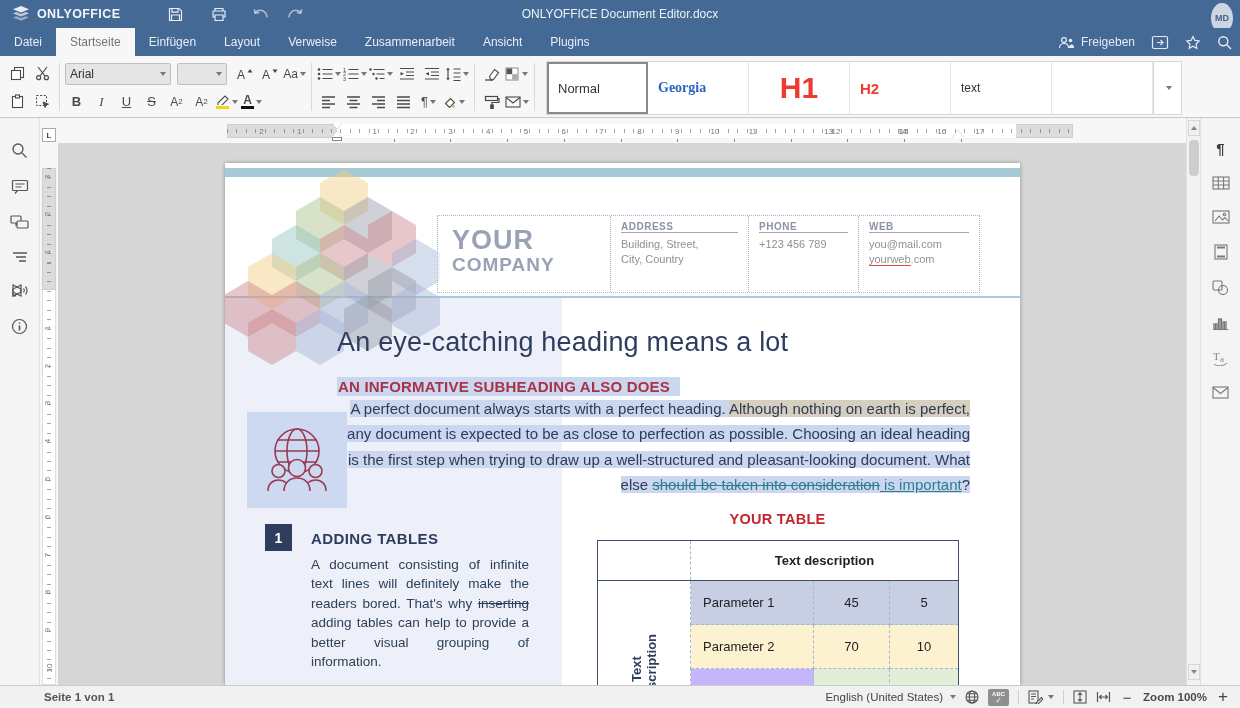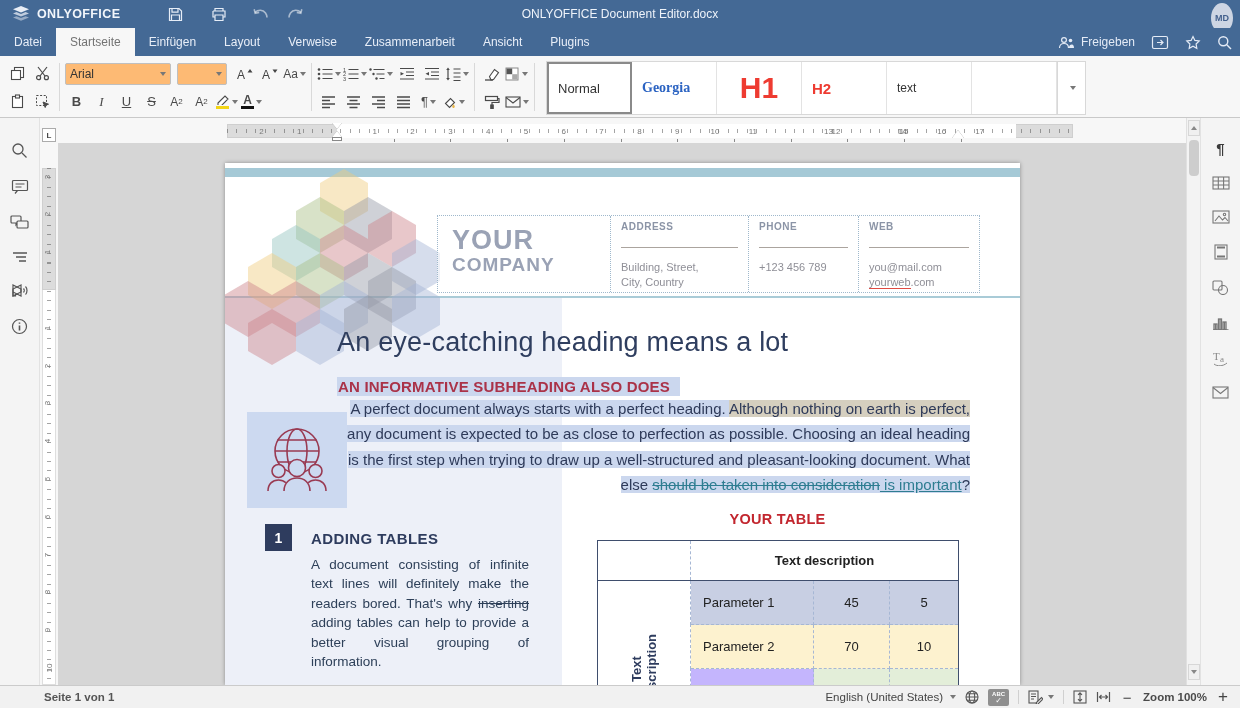--- a/index.html
+++ b/index.html
@@ -24,32 +24,32 @@
   .menu-right{position:absolute;right:8px;top:0;height:28px;display:flex;align-items:center;gap:16px;color:#e4ebf6}
   .share{display:flex;align-items:center;gap:6px;font-size:12px}
   
   .toolbar{position:absolute;left:0;top:56px;width:1240px;height:62px;background:#f7f7f7;
     border-bottom:1px solid #c9c9c9;display:flex;align-items:flex-start;padding:5px 0 0 6px;color:#444}
   .tgroup{display:flex;flex-direction:column;gap:3px}
   .trow{display:flex;align-items:center;gap:2px;height:25px}
   .tsep{width:1px;height:48px;background:#d9d9d9;margin:2px 5px 0 5px;flex:none}
   .tbtn{height:23px;min-width:23px;display:flex;align-items:center;justify-content:center;border-radius:2px;color:#4a4a4a}
   .chev{width:0;height:0;border-left:3px solid transparent;border-right:3px solid transparent;border-top:4px solid #777;margin-left:2px}
-  .selbox{height:22px;background:#fdba74;border:1px solid #bfbfbf;border-radius:2px;display:flex;align-items:center;padding:0 4px;gap:4px}
+  .selbox{height:22px;background:#e5e5e5;border:1px solid #bfbfbf;border-radius:2px;display:flex;align-items:center;padding:0 4px;gap:4px}
   .selbox input{border:none;outline:none;font-size:12px;color:#333;width:84px;font-family:"Liberation Sans",sans-serif;background:transparent}
   .selbox.small input{width:28px}
   .bold{font-weight:bold;font-size:13px}.ital{font-style:italic;font-family:"Liberation Serif",serif;font-size:13px}
   .unders{text-decoration:underline;font-size:13px}.strik{text-decoration:line-through;font-size:13px}
   .supsub{font-size:12px}.supsub sup,.supsub sub{font-size:8px}
   .fontcol{display:flex;flex-direction:column;align-items:center;line-height:10px}
   .fontcol .A{font-size:12px;font-weight:bold}
   .fontcol .bar{width:13px;height:3px;margin-top:1px}
   
   .gallery{display:flex;margin-left:6px;border:1px solid #d8d8d8;background:#fff;height:54px}
-  .gcell{width:85px;border-right:1px solid #e3e3e3;display:flex;align-items:center;padding-left:10px;overflow:hidden;background:#fff}
+  .gcell{width:101px;border-right:1px solid #e3e3e3;display:flex;align-items:center;padding-left:10px;overflow:hidden;background:#fff}
   .gcell.selected{border:2px solid #8a8a8a;padding-left:9px}
   .g-normal{font-size:13px;color:#333}
   .g-georgia{font-family:"Liberation Serif",serif;font-weight:bold;color:#2b63c2;font-size:14px}
   .g-h1{font-weight:bold;color:#ee3b31;font-size:30px;justify-content:center;padding-left:0}
   .g-h2{font-weight:bold;color:#ee3b31;font-size:15px}
   .g-text{font-size:12px;color:#333}
   .gdrop{width:28px;display:flex;align-items:center;justify-content:center;border-left:1px solid #e3e3e3}
   
   .sidebar-left{position:absolute;left:0;top:118px;width:40px;height:567px;background:#f4f4f4;
     border-right:1px solid #e2e2e2;display:flex;flex-direction:column;align-items:center;padding-top:24px;gap:20px;color:#555}
@@ -96,21 +96,21 @@
   .left-panel{position:absolute;left:0;top:135px;width:337px;height:387px;background:#edf0f8;z-index:1}
   .hex{position:absolute;width:48px;height:56px;opacity:.45;z-index:2;
     clip-path:polygon(50% 0,100% 25%,100% 75%,50% 100%,0 75%,0 25%)}
   .htable{position:absolute;left:212px;top:52px;width:543px;height:78px;display:flex;
     border:1px dotted #9fb8cc;z-index:3;background:rgba(255,255,255,.6)}
   .hcell{border-right:1px dotted #9fb8cc;padding:5px 10px 0 10px}
   .hcell:last-child{border-right:none}
   .company{width:175px;padding-top:10px;padding-left:14px}
   .company .l1{font-size:27px;font-weight:bold;color:#9aa2b5;letter-spacing:1px;line-height:28px}
   .company .l2{font-size:19px;font-weight:bold;color:#9aa2b5;letter-spacing:1px}
-  .clabel{font-size:10px;font-weight:bold;color:#8b94a6;letter-spacing:.5px;padding-bottom:15px;border-bottom:1px solid #aba49e;margin-bottom:12px}
+  .clabel{font-size:10px;font-weight:bold;color:#8b94a6;letter-spacing:.5px;padding-bottom:0;border-bottom:1px solid #aba49e;margin-bottom:4px}
   .cline{font-size:11px;color:#8f8f97;line-height:15px}
   .r-spell{border-bottom:1.5px solid #e04a42}
   .c-address{width:138px}.c-phone{width:110px}.c-web{width:120px}
   .doc-heading{position:absolute;left:112px;top:164px;font-size:27px;color:#2f3e5f;z-index:3;letter-spacing:.2px}
   .subheading{position:absolute;left:112px;top:214px;font-size:15px;font-weight:bold;color:#aa3248;
     background:#cbd7ee;z-index:3;padding:1px 10px 1px 1px;letter-spacing:.2px}
   .intro{position:absolute;left:112px;top:233px;width:633px;text-align:right;font-size:15px;
     line-height:25.4px;color:#2e3a59;z-index:3}
   .r-sel{background:#cbd7ee}
   .r-khaki{background:#d5cfbf}

